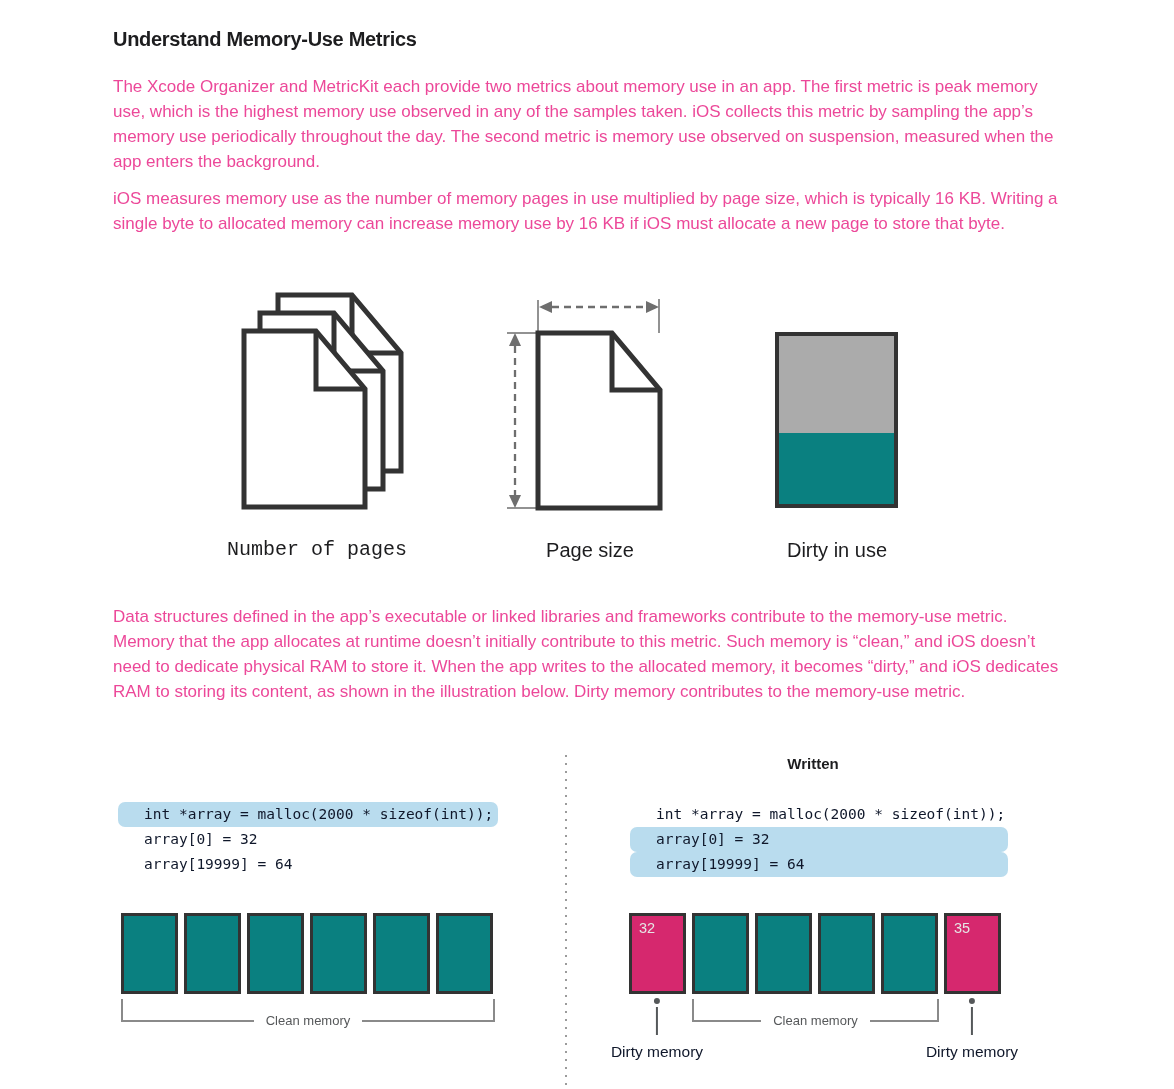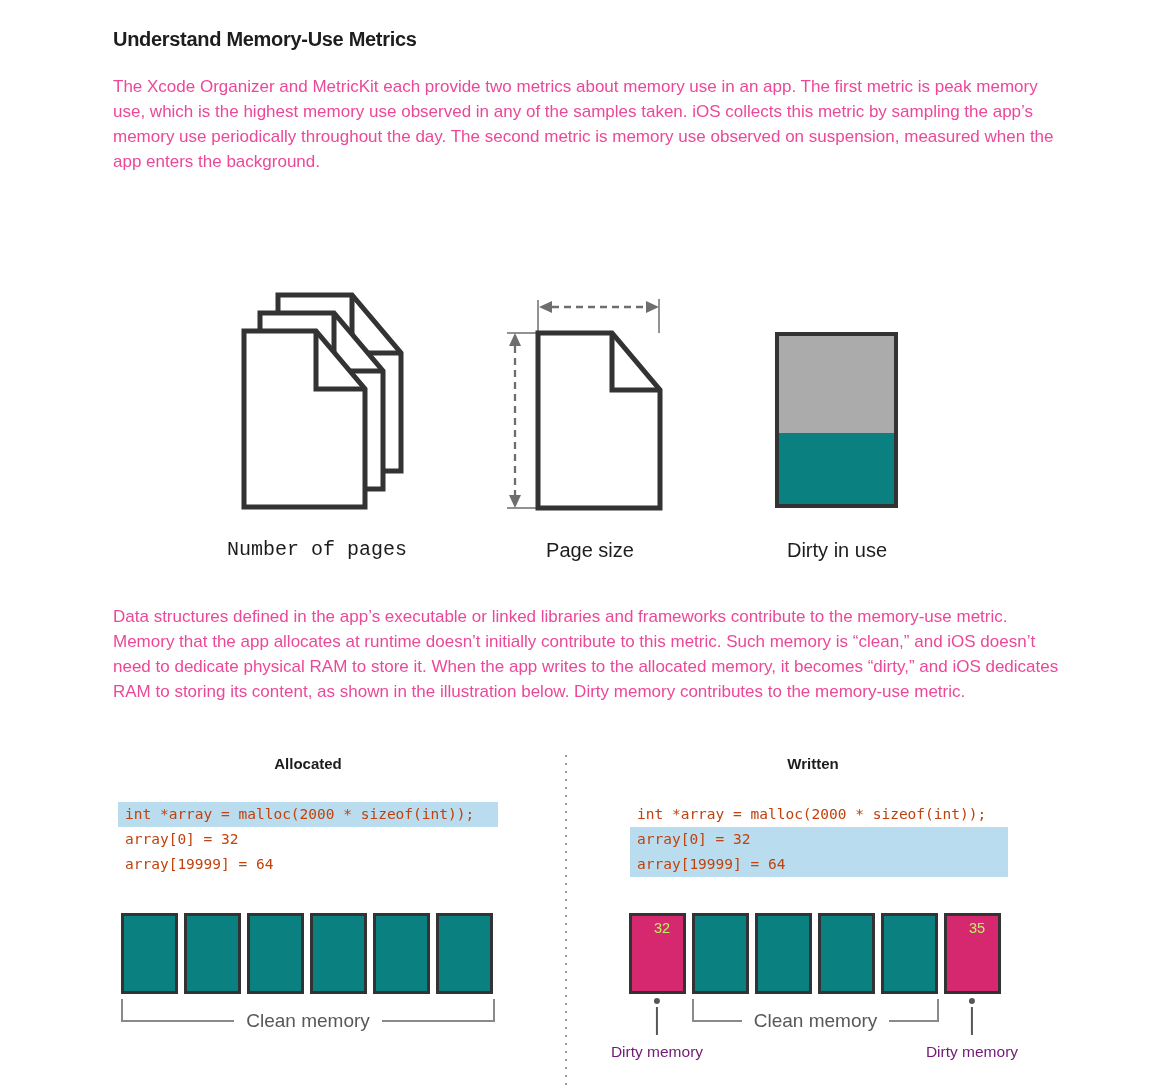--- a/index.html
+++ b/index.html
@@ -64,65 +64,66 @@
     position:absolute;top:0;font-size:15px;line-height:18px;font-weight:700;
     color:#1d1d1f;text-align:center;
   }
   #title-allocated{left:5px;width:380px;}
   #title-written{left:511px;width:378px;}
   .code-block{position:absolute;top:47px;display:flex;flex-direction:column;}
   #code-left{left:5px;width:380px;}
   #code-right{left:517px;width:378px;}
   .code-line{
     height:25px;line-height:25px;font-family:"DejaVu Sans Mono",monospace;
-    font-size:14.5px;color:#c2410c;padding-left:7px;white-space:pre;
+    font-size:14.5px;color:#0f172a;padding-left:26px;white-space:pre;border-radius:7px;
   }
   .code-line.highlighted{background:var(--highlight);}
   .cells-row{position:absolute;top:158px;display:flex;gap:6px;}
   #cells-left{left:8px;}
   #cells-right{left:516px;}
   .mem-cell{
     width:57px;height:81px;border:3px solid var(--outline);box-sizing:border-box;
     background:var(--clean);
   }
   .mem-cell.dirty{background:var(--dirty);}
   .cell-value{
-    display:block;padding:4px 0 0 22px;color:#bef264;font-size:14.5px;line-height:17px;
+    display:block;padding:4px 0 0 7px;color:#e5e5e5;font-size:14.5px;line-height:17px;
   }
   #dotted-divider{
     left:452px;top:0;width:2px;height:330px;
     background:repeating-linear-gradient(to bottom,#9b9b9b 0 2px,transparent 2px 8px);
   }
   .bracket{position:absolute;top:244px;height:34px;display:flex;align-items:flex-start;}
   #bracket-left{left:8px;width:374px;}
   #bracket-right{left:579px;width:247px;}
   .tick{width:2px;height:23px;background:#8a8a8a;}
   .bline{flex:1;height:2px;margin-top:21px;background:#8a8a8a;}
   .blabel{
-    margin-top:13px;padding:0 12px;font-size:19px;line-height:18px;color:#56585a;
+    margin-top:13px;padding:0 12px;font-size:13px;line-height:18px;color:#56585a;
     white-space:nowrap;
   }
   .dirty-pointer{
     position:absolute;top:243px;display:flex;flex-direction:column;align-items:center;
     transform:translateX(-50%);
   }
   #dirty-left{left:544px;}
   #dirty-right{left:859px;}
   .dot{width:6px;height:6px;border-radius:50%;background:#55585a;}
   .stem{width:2px;height:28px;background:#55585a;margin-top:3px;}
-  .dirty-label{margin-top:7px;font-size:15.5px;line-height:19px;color:#701a75;white-space:nowrap;}
+  .dirty-label{margin-top:7px;font-size:15.5px;line-height:19px;color:#0f172a;white-space:nowrap;}
 </style>
 </head>
 <body>
 
 <div id="page">
 
   <h1 class="abs title">Understand Memory-Use Metrics</h1>
 
   <p id="par-0" class="abs body-par">The Xcode Organizer and MetricKit each provide two metrics about memory use in an app. The first metric is peak memory use, which is the highest memory use observed in any of the samples taken. iOS collects this metric by sampling the app’s memory use periodically throughout the day. The second metric is memory use observed on suspension, measured when the app enters the background.</p>
+  <p id="par-1" class="abs body-par">iOS measures memory use as the number of memory pages in use multiplied by page size, which is typically 16 KB. Writing a single byte to allocated memory can increase memory use by 16 KB if iOS must allocate a new page to store that byte.</p>
 
   <div id="formula-diagram" class="abs">
 
     <svg id="stack-svg" class="abs" width="166" height="222" viewBox="0 0 166 222">
       <path class="doc-outline" d="M37 3 h74 l49 58 v118 h-123 z"></path>
       <path class="doc-fold" d="M111 3 v58 h49"></path>
       <path class="doc-outline" d="M19 21 h74 l49 58 v118 h-123 z"></path>
       <path class="doc-fold" d="M93 21 v58 h49"></path>
       <path class="doc-outline" d="M3 39 h72 l49 58 v118 h-121 z"></path>
       <path class="doc-fold" d="M75 39 v58 h49"></path>
@@ -157,21 +158,20 @@
 
     <div id="label-pages" class="d1-label">Number of pages</div>
     <div id="label-pagesize" class="d1-label">Page size</div>
     <div id="label-memory" class="d1-label">Dirty in use</div>
   </div>
 
   <p id="par-2" class="abs body-par">Data structures defined in the app’s executable or linked libraries and frameworks contribute to the memory-use metric. Memory that the app allocates at runtime doesn’t initially contribute to this metric. Such memory is “clean,” and iOS doesn’t need to dedicate physical RAM to store it. When the app writes to the allocated memory, it becomes “dirty,” and iOS dedicates RAM to storing its content, as shown in the illustration below. Dirty memory contributes to the memory-use metric.</p>
 
   <div id="allocation-diagram" class="abs">
 
-    <div id="title-allocated" class="panel-title">Allocated</div>
     <div id="title-written" class="panel-title">Written</div>
 
     <div id="code-left" class="code-block">
         <div class="code-line highlighted">int *array = malloc(2000 * sizeof(int));</div>
         <div class="code-line">array[0] = 32</div>
         <div class="code-line">array[19999] = 64</div>
       </div>
     <div id="code-right" class="code-block">
         <div class="code-line">int *array = malloc(2000 * sizeof(int));</div>
         <div class="code-line highlighted">array[0] = 32</div>

